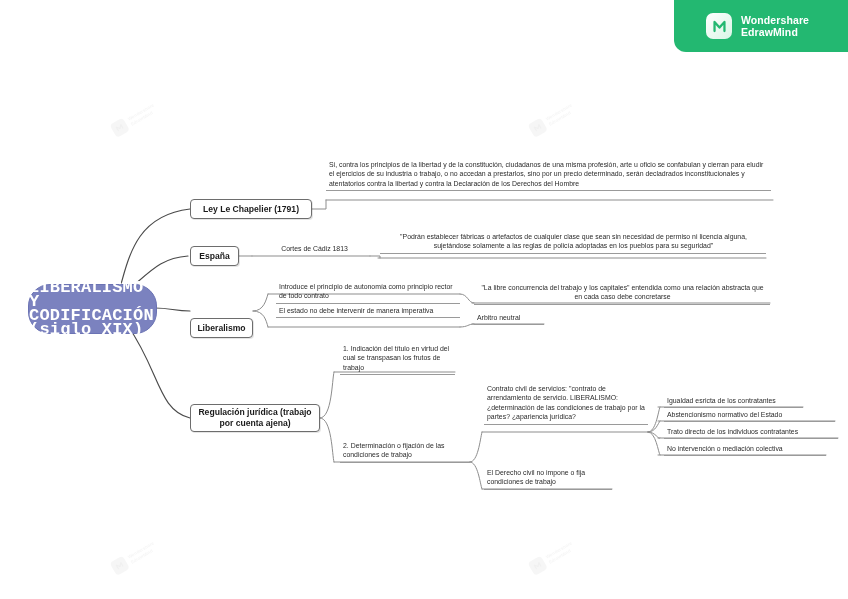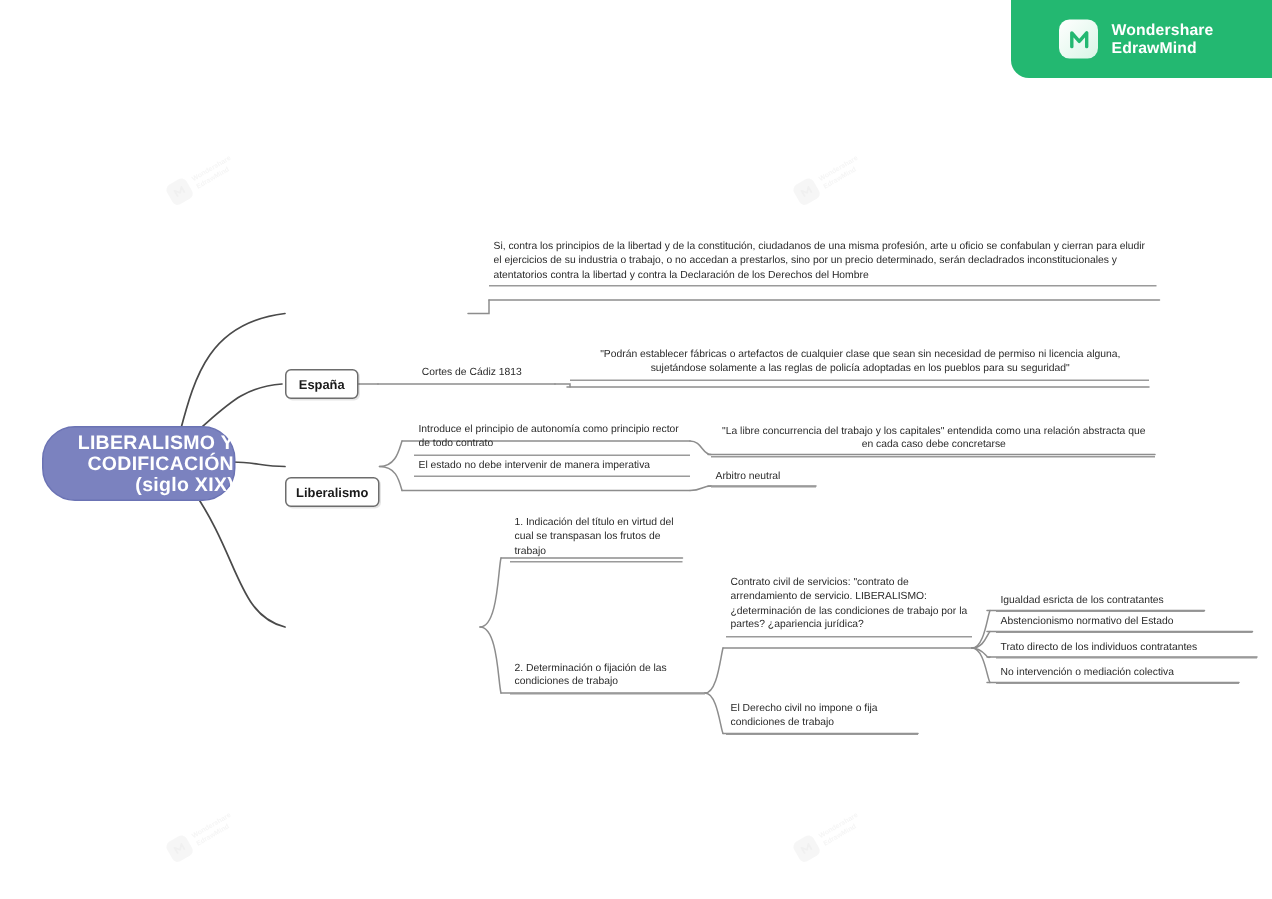--- a/index.html
+++ b/index.html
@@ -36,23 +36,24 @@
   .wm-mark{
     width:15px;height:15px;border-radius:4px;background:#eeeeee;
     display:flex;align-items:center;justify-content:center;
   }
   .wm-txt{font-size:4.6px;line-height:5.4px;color:#ececec;font-weight:bold;white-space:nowrap;}
 
   
   .root{
     position:absolute;box-sizing:border-box;
     background:#7b82bf;border:1px solid #6b73b4;border-radius:22px;
-    color:#ffffff;font-size:13px;font-weight:bold;line-height:14px;
-    text-align:right;display:flex;align-items:center;justify-content:center;
+    color:#ffffff;font-size:17px;font-weight:bold;line-height:14px;
+    text-align:left;display:flex;align-items:center;justify-content:center;
     letter-spacing:.2px;
+    font-family:Liberation Mono, monospace;
   }
 
   
   .box{
     position:absolute;box-sizing:border-box;
     background:#ffffff;border:1px solid #6d6d6d;border-radius:4px;
     color:#1a1a1a;font-size:8.6px;font-weight:bold;line-height:11px;
     display:flex;align-items:center;justify-content:center;text-align:center;
     padding:2px 6px;
     box-shadow:1px 1px 0 rgba(0,0,0,.10);
@@ -172,25 +173,27 @@
         </svg>
     </span>
     <span class="wm-txt">
       <span>Wondershare</span><br>
       <span>EdrawMind</span>
     </span>
   </div>
 
   <div class="root" style="left:28px;top:284px;width:129px;height:50px;">LIBERALISMO Y CODIFICACIÓN (siglo XIX)</div>
 
+  <div class="box" style="left:190px;top:199px;width:122px;height:20px;">Ley Le Chapelier (1791)</div>
 
   <div class="box" style="left:190px;top:246px;width:49px;height:20px;">España</div>
 
   <div class="box" style="left:190px;top:301px;width:63px;height:20px;margin-top:17px;">Liberalismo</div>
 
+  <div class="box" style="left:190px;top:404px;width:130px;height:28px;">Regulación jurídica (trabajo por cuenta ajena)</div>
 
   <div class="note ul" style="left:326px;top:160px;width:445px;">Si, contra los principios de la libertad y de la constitución, ciudadanos de una misma profesión, arte u oficio se confabulan y cierran para eludir el ejercicios de su industria o trabajo, o no accedan a prestarlos, sino por un precio determinado, serán decladrados inconstitucionales y atentatorios contra la libertad y contra la Declaración de los Derechos del Hombre</div>
 
   <div class="note" style="left:258px;top:244px;width:112px;text-align:center;">Cortes de Cádiz 1813</div>
 
   <div class="note ul" style="left:380px;top:232px;width:386px;text-align:center;">"Podrán establecer fábricas o artefactos de cualquier clase que sean sin necesidad de permiso ni licencia alguna, sujetándose solamente a las reglas de policía adoptadas en los pueblos para su seguridad"</div>
 
   <div class="note ul" style="left:276px;top:282px;width:184px;">Introduce el principio de autonomía como principio rector de todo contrato</div>
 
   <div class="note ul" style="left:474px;top:283px;width:296px;text-align:center;">"La libre concurrencia del trabajo y los capitales" entendida como una relación abstracta que en cada caso debe concretarse</div>

